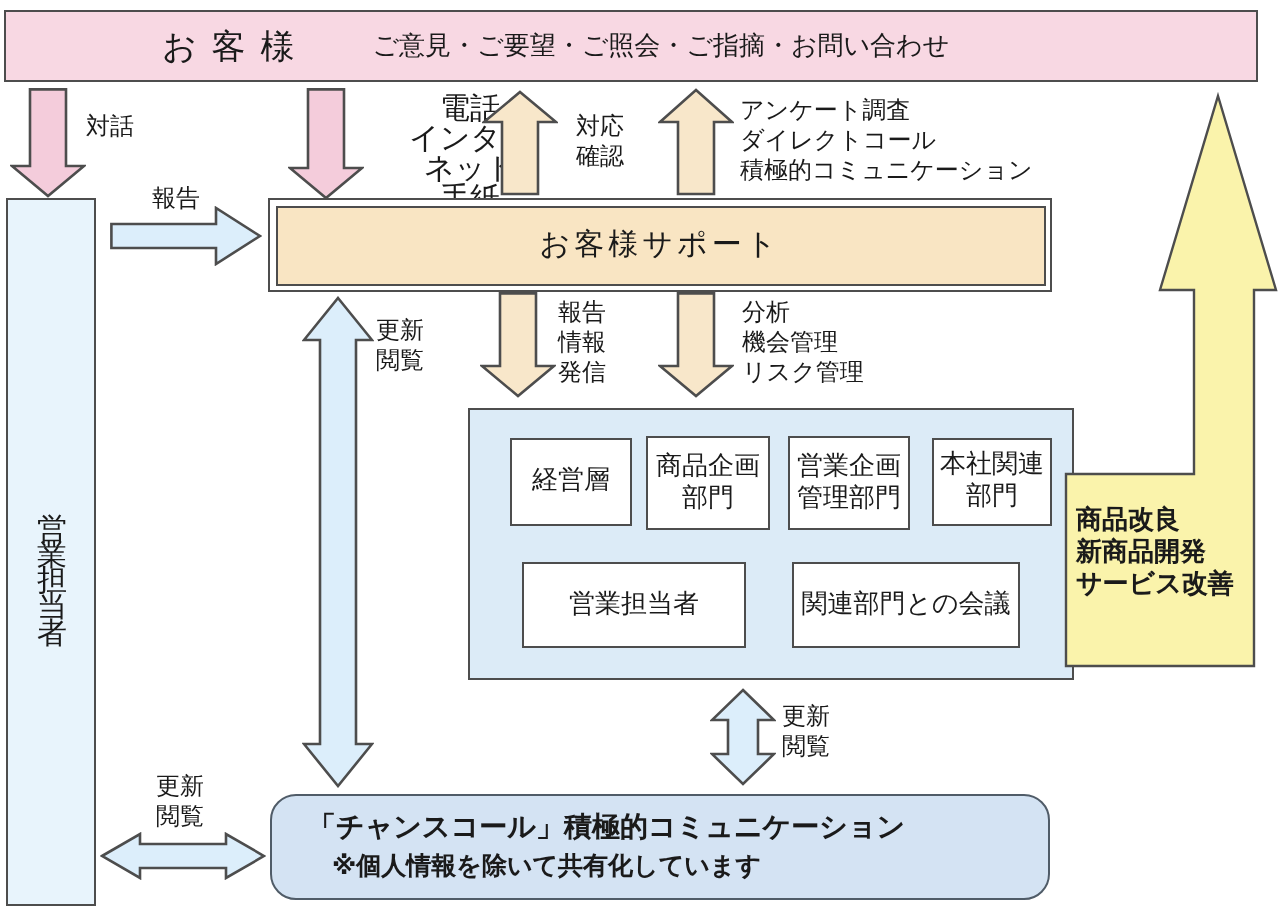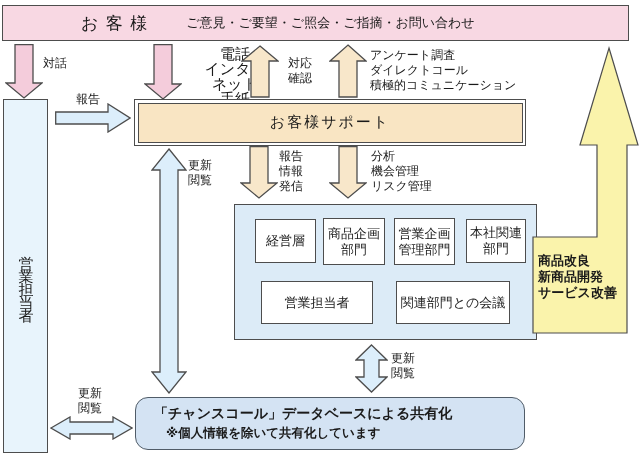--- a/index.html
+++ b/index.html
@@ -154,21 +154,21 @@
 新商品開発
 サービス改善</div>
 
   <svg class="abs" style="left:355px;top:344px" width="33" height="49" viewBox="0 0 33 49">
     <polygon class="blue-fill" points="16.5,1 32,16 24,16 24,33 32,33 16.5,48 1,33 9,33 9,16 1,16"></polygon>
   </svg>
   <div class="lbl" style="left:391px;top:351px">更新
 閲覧</div>
 
   <div class="abs db-box">
-    <div class="db-title">「チャンスコール」データベースによる共有化</div>
+    <div class="db-title">「チャンスコール」積極的コミュニケーション</div>
     <div class="db-note">※個人情報を除いて共有化しています</div>
   </div>
 
   <svg class="abs" style="left:50px;top:416px" width="83" height="24" viewBox="0 0 83 24">
     <polygon class="blue-fill" points="1,12 20,1 20,6 63,6 63,1 82,12 63,23 63,18 20,18 20,23"></polygon>
   </svg>
   <div class="lbl" style="left:78px;top:386px">更新
 閲覧</div>
 
 </div>

